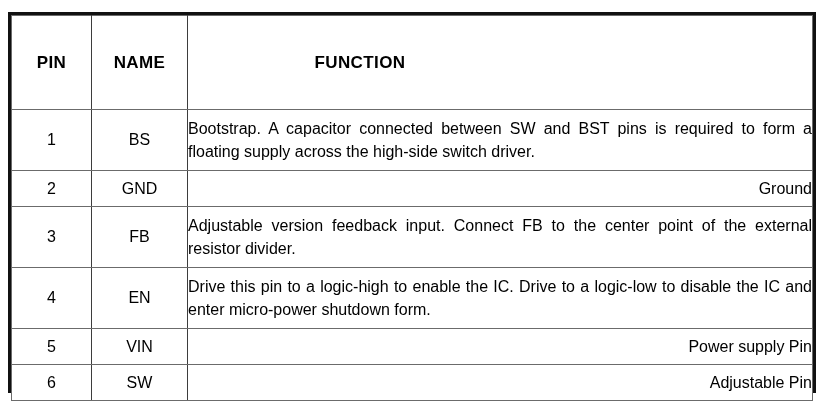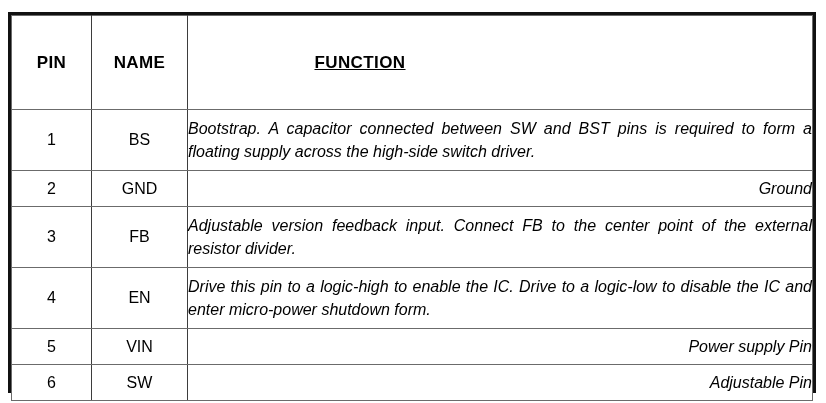--- a/index.html
+++ b/index.html
@@ -80,37 +80,35 @@
   th.head-pin, th.head-name {
     text-align: center;
   }
   th.head-function {
     text-align: center;
     padding-left: 0;
   }
   th.head-function .fn-label {
     display: inline-block;
     transform: translateX(-140px);
-    text-decoration: underline;
   }
 
   
   td.cell-pin, td.cell-name {
     text-align: center;
     font-size: 16px;
     font-weight: normal;
   }
   td.cell-function {
     text-align: left;
     font-size: 16px;
     padding: 0 10px 0 12px;
     line-height: 1.46;
     text-align: justify;
     text-justify: inter-word;
-    font-style: italic;
   }
   td.cell-function .fn-text {
     display: block;
   }
   
   td.cell-function.single .fn-text {
     text-align: right;
   }
 
   tr.row-two-line td { height: 60px; }

